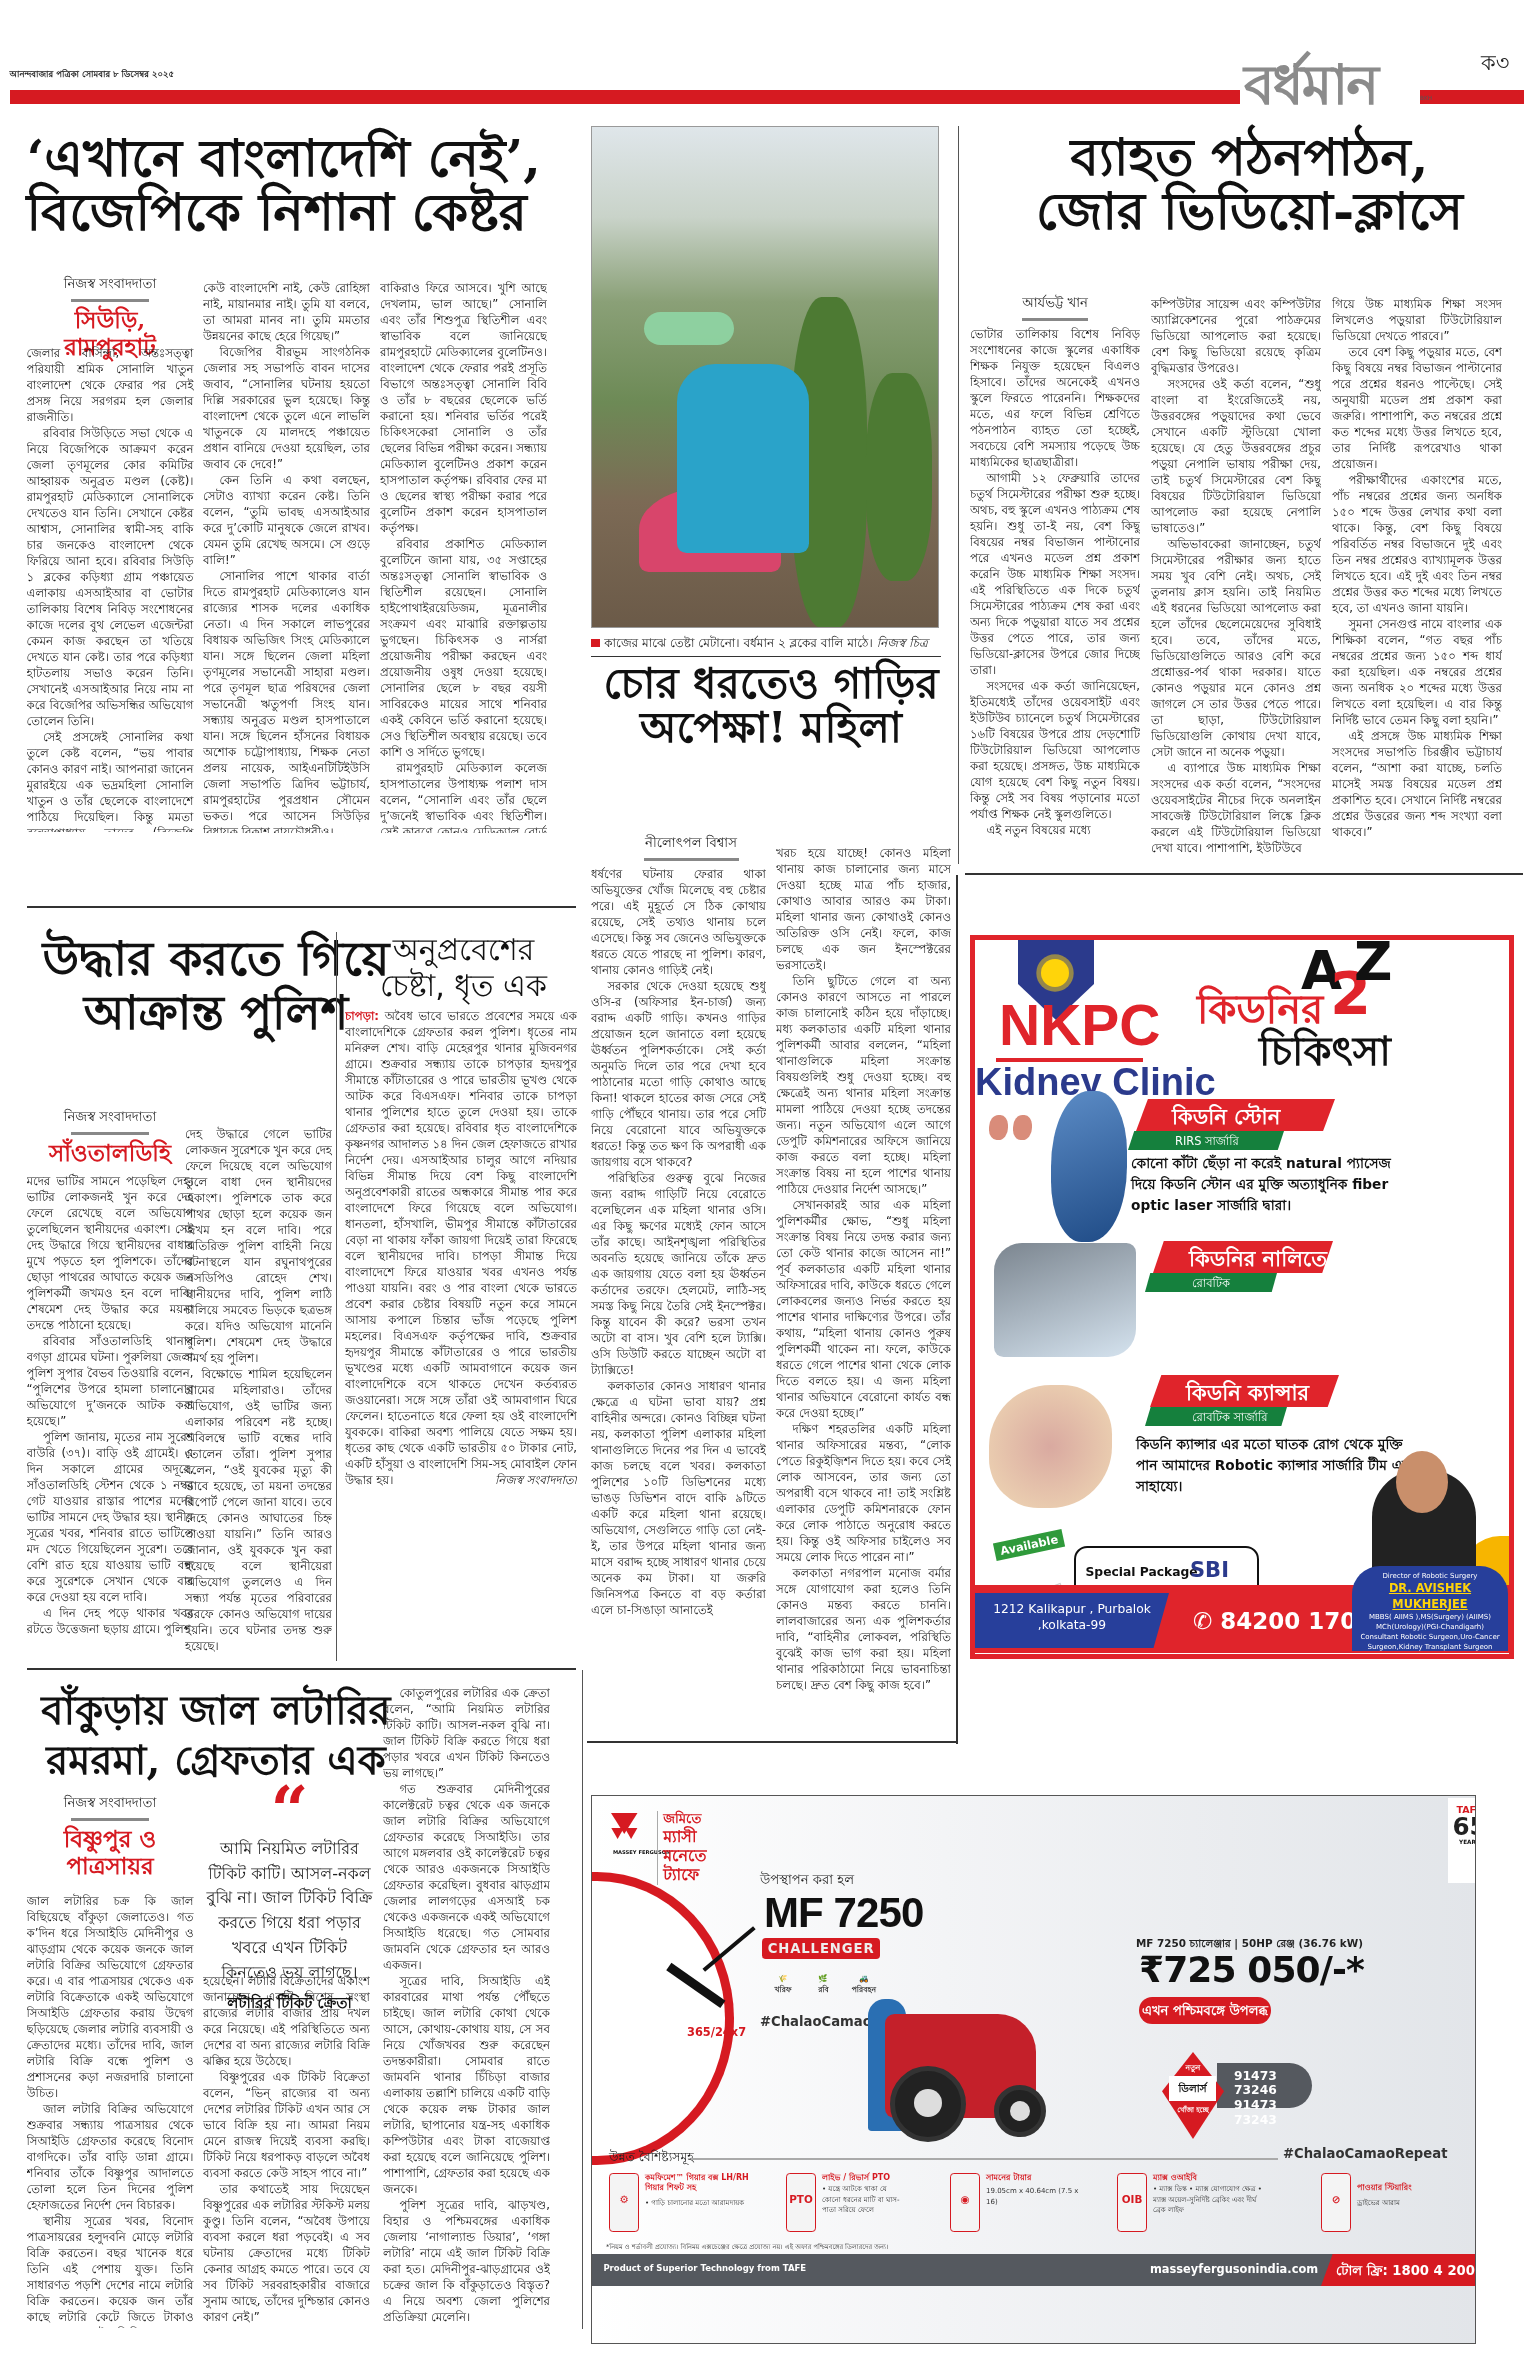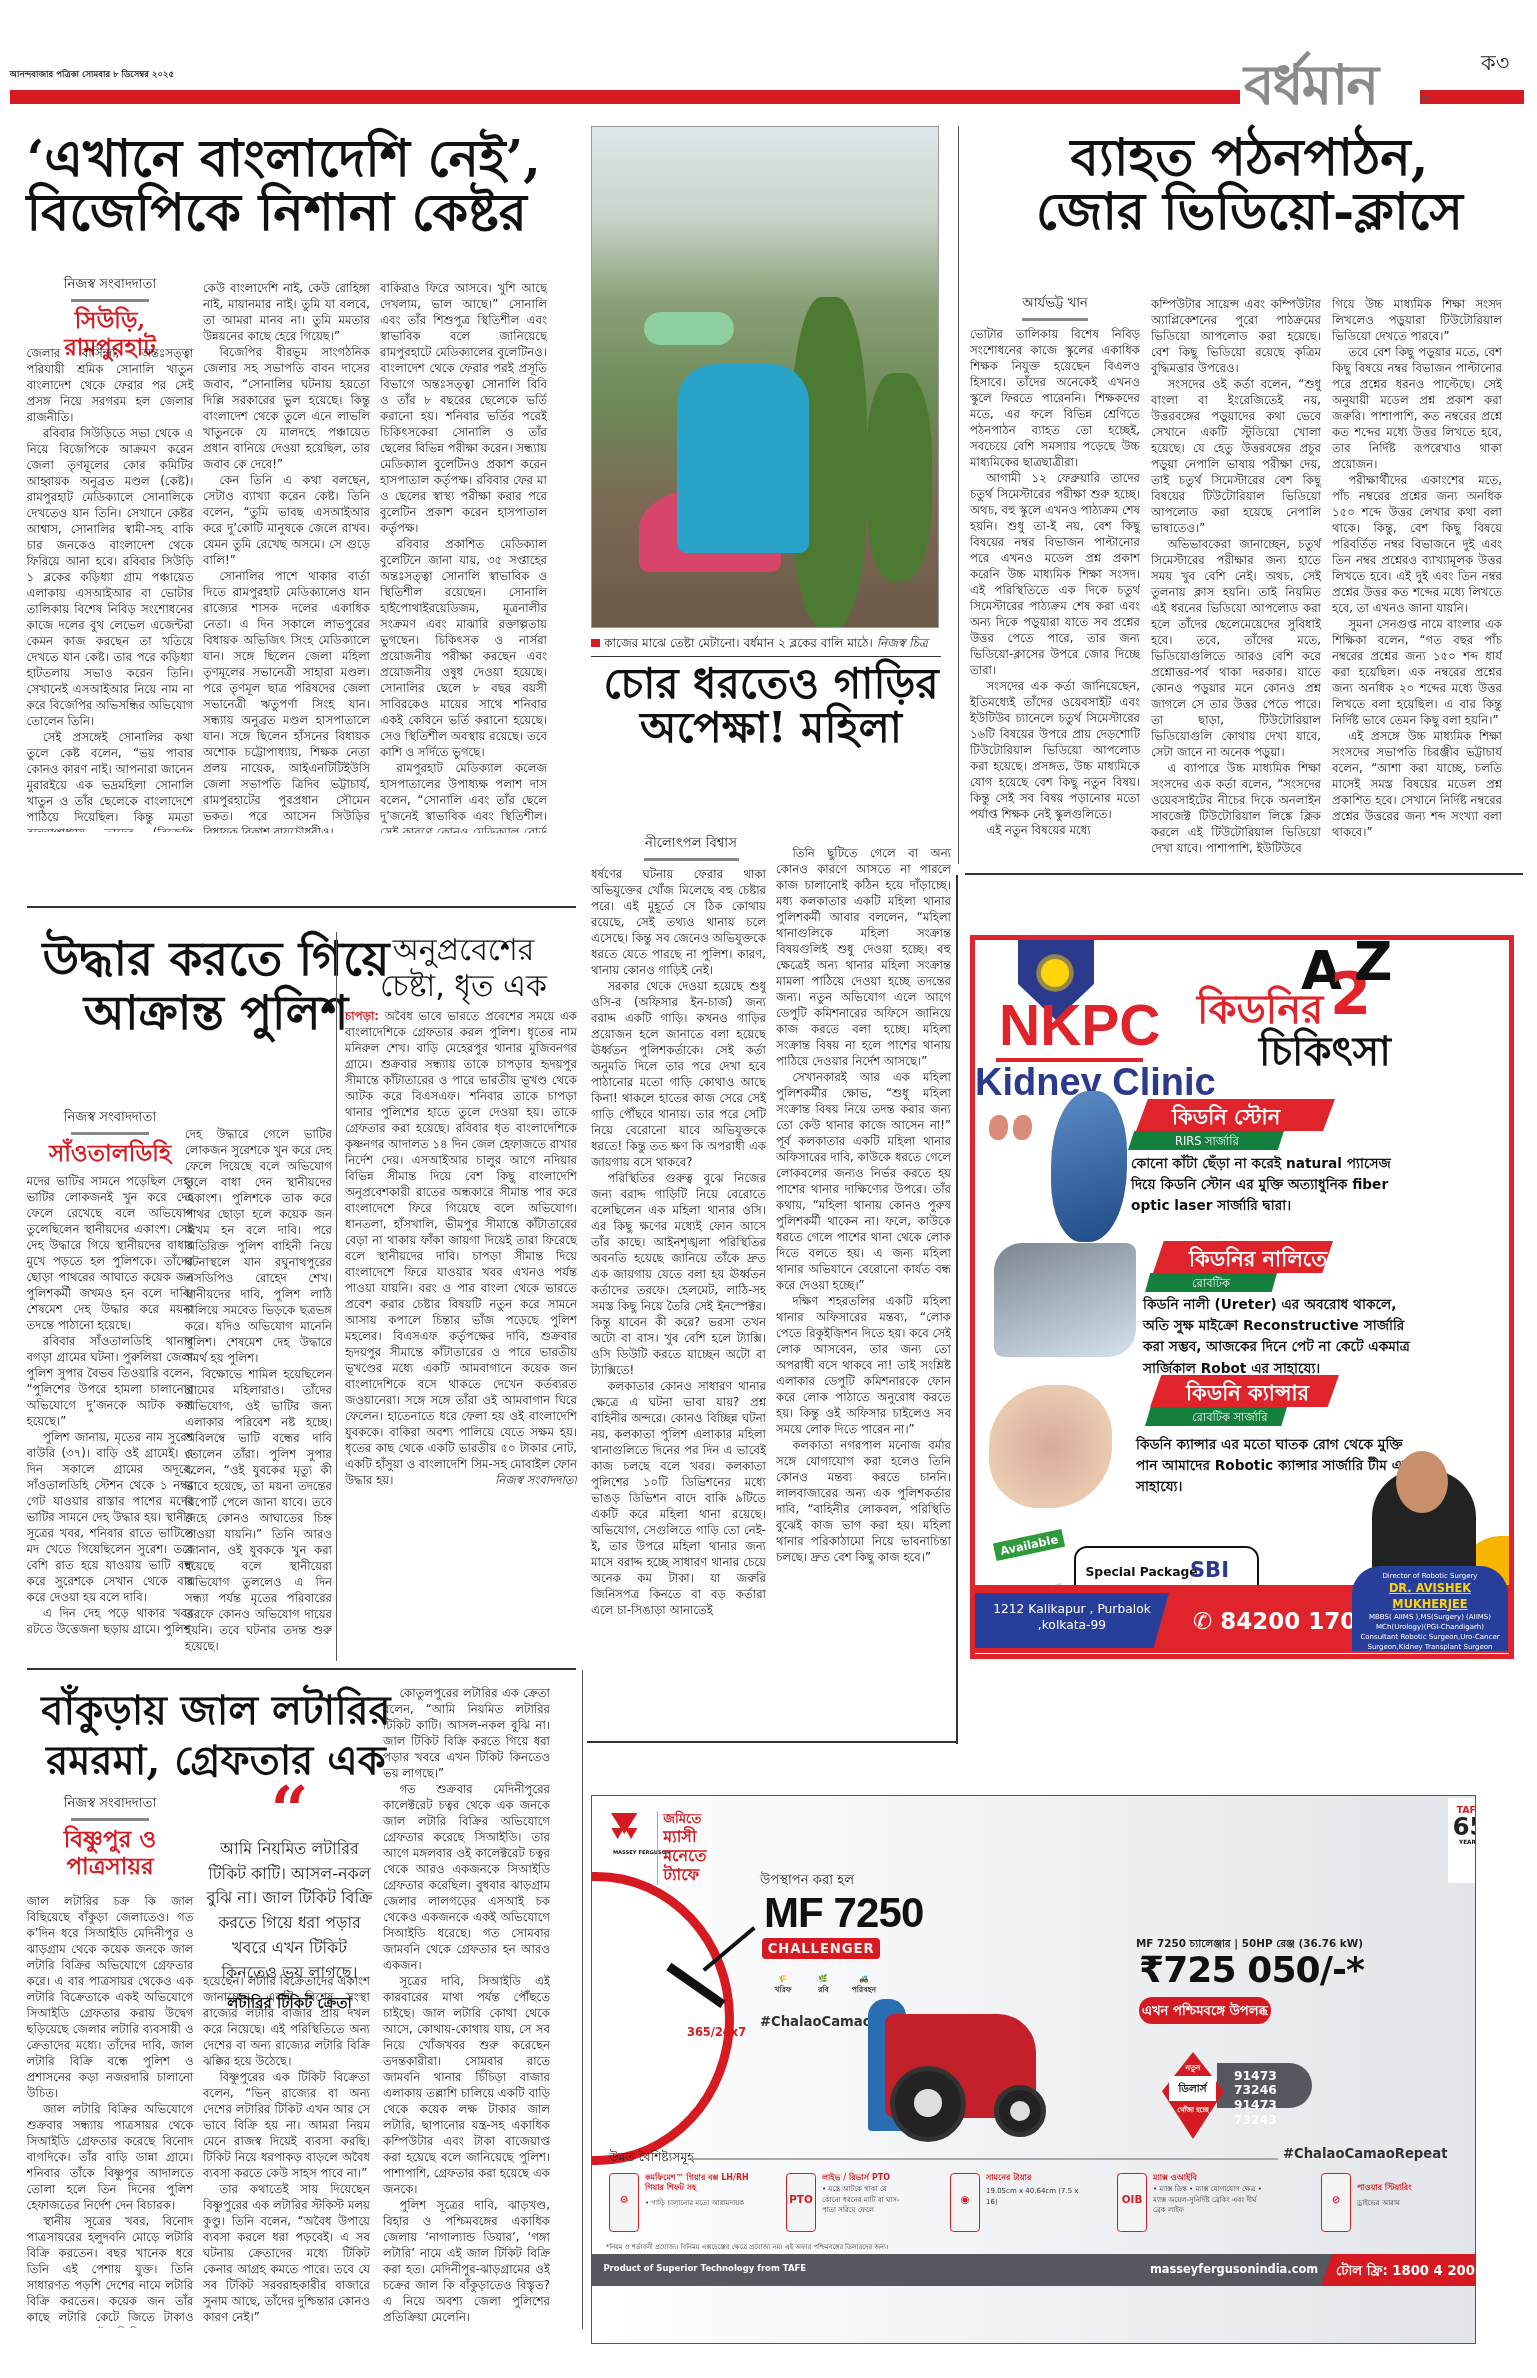--- a/index.html
+++ b/index.html
@@ -208,20 +208,21 @@
   <div class="byline">নীলোৎপল বিশ্বাস</div>
   <div class="byline-rule" style="width:95px"></div>
 </div>
 <div class="abs col" style="left:591px;top:866px;width:175px;height:871px">
   <p class="noi">ধর্ষণের ঘটনায় ফেরার থাকা অভিযুক্তের খোঁজ মিলেছে বহু চেষ্টার পরে। এই মুহূর্তে সে ঠিক কোথায় রয়েছে, সেই তথ্যও থানায় চলে এসেছে। কিন্তু সব জেনেও অভিযুক্তকে ধরতে যেতে পারছে না পুলিশ। কারণ, থানায় কোনও গাড়িই নেই।</p>
   <p>সরকার থেকে দেওয়া হয়েছে শুধু ওসি-র (অফিসার ইন-চার্জ) জন্য বরাদ্দ একটি গাড়ি। কখনও গাড়ির প্রয়োজন হলে জানাতে বলা হয়েছে ঊর্ধ্বতন পুলিশকর্তাকে। সেই কর্তা অনুমতি দিলে তার পরে দেখা হবে পাঠানোর মতো গাড়ি কোথাও আছে কিনা! থাকলে হাতের কাজ সেরে সেই গাড়ি পৌঁছবে থানায়। তার পরে সেটি নিয়ে বেরোনো যাবে অভিযুক্তকে ধরতে! কিন্তু তত ক্ষণ কি অপরাধী এক জায়গায় বসে থাকবে?</p>
   <p>পরিস্থিতির গুরুত্ব বুঝে নিজের জন্য বরাদ্দ গাড়িটি নিয়ে বেরোতে বলেছিলেন এক মহিলা থানার ওসি। এর কিছু ক্ষণের মধ্যেই ফোন আসে তাঁর কাছে। আইনশৃঙ্খলা পরিস্থিতির অবনতি হয়েছে জানিয়ে তাঁকে দ্রুত এক জায়গায় যেতে বলা হয় ঊর্ধ্বতন কর্তাদের তরফে। হেলমেট, লাঠি-সহ সমস্ত কিছু নিয়ে তৈরি সেই ইনস্পেক্টর। কিন্তু যাবেন কী করে? ভরসা তখন অটো বা বাস। খুব বেশি হলে ট্যাক্সি। ওসি ডিউটি করতে যাচ্ছেন অটো বা ট্যাক্সিতে!</p>
   <p>কলকাতার কোনও সাধারণ থানার ক্ষেত্রে এ ঘটনা ভাবা যায়? প্রশ্ন বাহিনীর অন্দরে। কোনও বিচ্ছিন্ন ঘটনা নয়, কলকাতা পুলিশ এলাকার মহিলা থানাগুলিতে দিনের পর দিন এ ভাবেই কাজ চলছে বলে খবর। কলকাতা পুলিশের ১০টি ডিভিশনের মধ্যে ভাঙড় ডিভিশন বাদে বাকি ৯টিতে একটি করে মহিলা থানা রয়েছে। অভিযোগ, সেগুলিতে গাড়ি তো নেই-ই, তার উপরে মহিলা থানার জন্য মাসে বরাদ্দ হচ্ছে সাধারণ থানার চেয়ে অনেক কম টাকা। যা জরুরি জিনিসপত্র কিনতে বা বড় কর্তারা এলে চা-সিঙাড়া আনাতেই</p>
 </div>
 <div class="abs col" style="left:776px;top:845px;width:175px;height:891px">
+  <p class="noi">খরচ হয়ে যাচ্ছে! কোনও মহিলা থানায় কাজ চালানোর জন্য মাসে দেওয়া হচ্ছে মাত্র পাঁচ হাজার, কোথাও আবার আরও কম টাকা। মহিলা থানার জন্য কোথাওই কোনও অতিরিক্ত ওসি নেই। ফলে, কাজ চলছে এক জন ইনস্পেক্টরের ভরসাতেই।</p>
   <p>তিনি ছুটিতে গেলে বা অন্য কোনও কারণে আসতে না পারলে কাজ চালানোই কঠিন হয়ে দাঁড়াচ্ছে। মধ্য কলকাতার একটি মহিলা থানার পুলিশকর্মী আবার বললেন, “মহিলা থানাগুলিকে মহিলা সংক্রান্ত বিষয়গুলিই শুধু দেওয়া হচ্ছে। বহু ক্ষেত্রেই অন্য থানার মহিলা সংক্রান্ত মামলা পাঠিয়ে দেওয়া হচ্ছে তদন্তের জন্য। নতুন অভিযোগ এলে আগে ডেপুটি কমিশনারের অফিসে জানিয়ে কাজ করতে বলা হচ্ছে। মহিলা সংক্রান্ত বিষয় না হলে পাশের থানায় পাঠিয়ে দেওয়ার নির্দেশ আসছে।”</p>
   <p>সেখানকারই আর এক মহিলা পুলিশকর্মীর ক্ষোভ, “শুধু মহিলা সংক্রান্ত বিষয় নিয়ে তদন্ত করার জন্য তো কেউ থানার কাজে আসেন না!” পূর্ব কলকাতার একটি মহিলা থানার অফিসারের দাবি, কাউকে ধরতে গেলে লোকবলের জন্যও নির্ভর করতে হয় পাশের থানার দাক্ষিণ্যের উপরে। তাঁর কথায়, “মহিলা থানায় কোনও পুরুষ পুলিশকর্মী থাকেন না। ফলে, কাউকে ধরতে গেলে পাশের থানা থেকে লোক দিতে বলতে হয়। এ জন্য মহিলা থানার অভিযানে বেরোনো কার্যত বন্ধ করে দেওয়া হচ্ছে।”</p>
   <p>দক্ষিণ শহরতলির একটি মহিলা থানার অফিসারের মন্তব্য, “লোক পেতে রিকুইজ়িশন দিতে হয়। কবে সেই লোক আসবেন, তার জন্য তো অপরাধী বসে থাকবে না! তাই সংশ্লিষ্ট এলাকার ডেপুটি কমিশনারকে ফোন করে লোক পাঠাতে অনুরোধ করতে হয়। কিন্তু ওই অফিসার চাইলেও সব সময়ে লোক দিতে পারেন না।”</p>
   <p>কলকাতা নগরপাল মনোজ বর্মার সঙ্গে যোগাযোগ করা হলেও তিনি কোনও মন্তব্য করতে চাননি। লালবাজারের অন্য এক পুলিশকর্তার দাবি, “বাহিনীর লোকবল, পরিস্থিতি বুঝেই কাজ ভাগ করা হয়। মহিলা থানার পরিকাঠামো নিয়ে ভাবনাচিন্তা চলছে। দ্রুত বেশ কিছু কাজ হবে।”</p>
 </div>
 <div class="abs" style="left:587px;top:1741px;width:371px;height:1.9px;background:#333"></div>
 <div class="abs rule-v" style="left:956px;top:875px;height:869px;width:1.9px;background:#333"></div>
 
 <div class="abs hl hl-big" style="left:26.5px;top:932px;width:379px;text-align:center;font-size:47px;line-height:1.15">
   <div>উদ্ধার করতে গিয়ে</div>
@@ -301,21 +302,20 @@
   <div class="img" style="left:76px;top:151px;width:76px;height:151px;background:linear-gradient(160deg,#5c8cc6,#1f4b86);"></div>
   <div class="img" style="left:14px;top:175px;width:19px;height:24.6px;background:#d98c7a"></div>
   <div class="img" style="left:38px;top:175px;width:19px;height:24.6px;background:#d98c7a"></div>
   <div class="tag" style="left:161px;top:159px;width:199px">কিডনি স্টোন</div>
   <div class="sub" style="left:153px;top:191px;width:156px">RIRS সার্জারি</div>
   <div class="desc" style="left:156px;top:213px;width:274px">কোনো কাঁটা ছেঁড়া না করেই natural প্যাসেজ দিয়ে কিডনি স্টোন এর মুক্তি অত্যাধুনিক fiber optic laser সার্জারি দ্বারা।</div>
 
   <div class="img" style="left:19px;top:303px;width:142px;height:114px;background:linear-gradient(160deg,#7b858f,#d5e3ef);border-radius:28px 9.5px 28px 9.5px"></div>
   <div class="tag" style="left:178px;top:301px;width:180px">কিডনির নালিতে বাধা</div>
   <div class="sub" style="left:170px;top:333px;width:132px">রোবটিক পাইলোপ্লাস্টি</div>
-  <div class="desc" style="left:168px;top:354px;width:274px">কিডনি নালী (Ureter) এর অবরোধ থাকলে, অতি সুক্ষ মাইক্রো Reconstructive সার্জারি করা সম্ভব, আজকের দিনে পেট না কেটে একমাত্র সার্জিকাল Robot এর সাহায্যে।</div>
 
   <div class="img" style="left:14px;top:445px;width:123px;height:123px;background:radial-gradient(circle,#d9a9a0,#f0d9b5)"></div>
   <div class="tag" style="left:175px;top:435px;width:189px">কিডনি ক্যান্সার</div>
   <div class="sub" style="left:170px;top:467px;width:142px">রোবটিক সার্জারি</div>
   <div class="desc" style="left:161px;top:494px;width:284px">কিডনি ক্যান্সার এর মতো ঘাতক রোগ থেকে মুক্তি পান আমাদের Robotic ক্যান্সার সার্জারি টীম এর সাহায্যে।</div>
 
   <div class="avail">Available</div>
   <div class="hi"><span class="plus">✚</span><span>HEALTH</span><br><span>INSURANCE</span></div>
   <div class="pkg">
     <div class="l1">Special Package</div>

